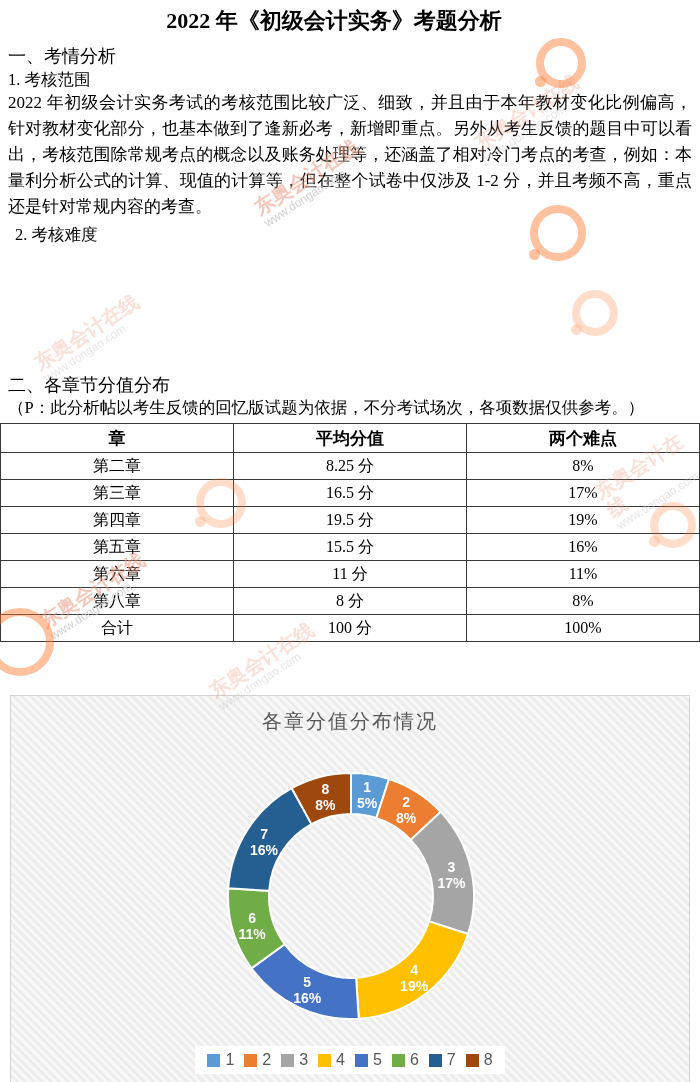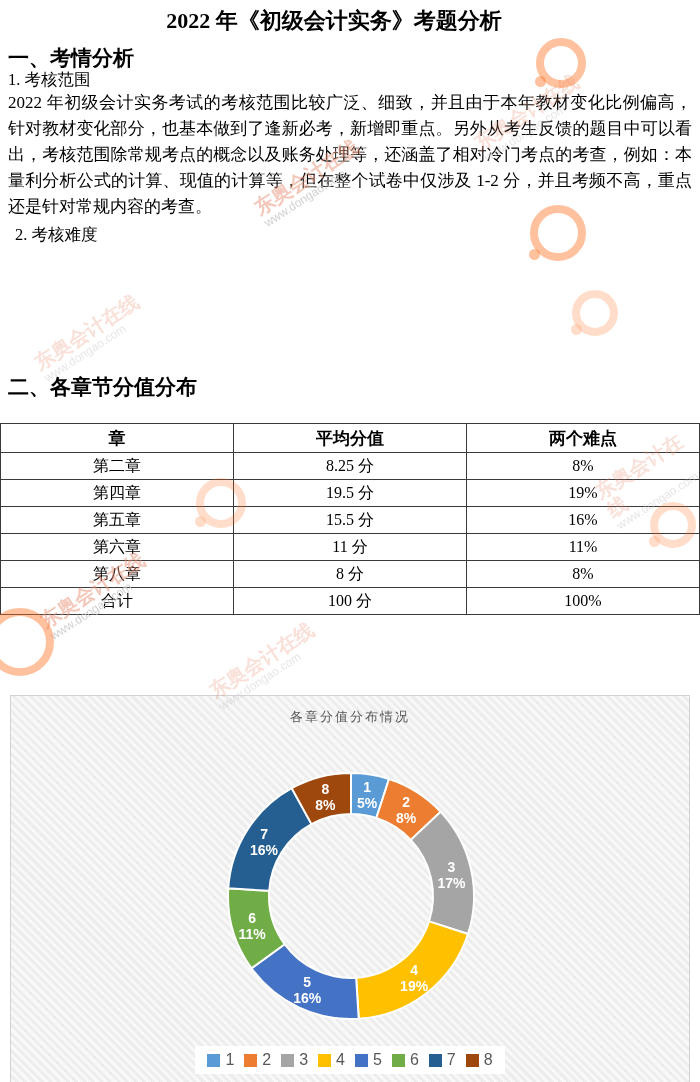--- a/index.html
+++ b/index.html
@@ -1,34 +1,34 @@
 <!DOCTYPE html>
 <html><head>
 <meta charset="utf-8">
 <style>
   html,body{margin:0;padding:0;background:#fff;}
   .page{position:relative;width:700px;height:1082px;background:#fff;overflow:hidden;
         font-family:"Liberation Serif","DejaVu Serif",serif;color:#000;}
   .sans{font-family:"Liberation Sans","DejaVu Sans",sans-serif;}
   .abs{position:absolute;}
   .doc-title{top:6px;left:0;width:668px;text-align:center;font-size:22px;font-weight:bold;}
-  .sec-head{left:8px;font-size:21px;font-weight:bold;}
+  .sec-head{left:8px;font-size:18px;font-weight:normal;}
   .sub-head{left:8px;font-size:16.5px;}
   .para{left:8px;width:684px;font-size:17px;line-height:26px;text-align:justify;}
   .note-line{left:8px;width:684px;font-size:16.5px;}
 
   table.score{position:absolute;top:423px;left:0;width:700px;border-collapse:collapse;table-layout:fixed;}
   table.score th,table.score td{border:1px solid #3a3a3a;text-align:center;padding:0;}
   table.score th{height:28px;font-size:17px;font-weight:bold;font-family:"Liberation Sans","DejaVu Sans",sans-serif;}
   table.score td{height:26px;font-size:16px;}
 
   .chart-panel{top:695px;left:10px;width:678px;height:386px;border:1px solid #d2d2d2;
     background:repeating-linear-gradient(45deg,#f8f8f8 0px,#f8f8f8 3px,#ededed 3px,#ededed 6px);}
   .chart-title{position:absolute;top:12px;left:0;width:100%;text-align:center;
-    font-size:13px;color:#595959;letter-spacing:2px;}
+    font-size:20px;color:#595959;letter-spacing:2px;}
   .chart-svg{position:absolute;top:48px;left:0;}
   .legend{position:absolute;top:350px;left:0;width:100%;display:flex;justify-content:center;}
   .legend-inner{background:#fff;padding:5px 12px;display:flex;align-items:center;gap:10px;}
   .legend-item{display:flex;align-items:center;gap:5px;}
   .legend-sq{width:13px;height:13px;display:inline-block;}
   .legend-lbl{font-size:16px;color:#595959;font-family:"Liberation Sans","DejaVu Sans",sans-serif;}
 
   .wm{position:absolute;pointer-events:none;}
   .wm-text{transform:rotate(-33deg);color:rgba(232,146,117,0.50);font-weight:bold;
     font-family:"Liberation Sans","DejaVu Sans",sans-serif;text-align:left;line-height:1.1;}
@@ -46,34 +46,40 @@
 <div class="page">
 
   <div class="abs doc-title">2022 年《初级会计实务》考题分析</div>
 
   <div class="abs sec-head sans" style="top:44px;">一、考情分析</div>
   <div class="abs sub-head" style="top:69px;">1. 考核范围</div>
   <div class="abs para" style="top:90px;">2022 年初级会计实务考试的考核范围比较广泛、细致，并且由于本年教材变化比例偏高，针对教材变化部分，也基本做到了逢新必考，新增即重点。另外从考生反馈的题目中可以看出，考核范围除常规考点的概念以及账务处理等，还涵盖了相对冷门考点的考查，例如：本量利分析公式的计算、现值的计算等，但在整个试卷中仅涉及 1-2 分，并且考频不高，重点还是针对常规内容的考查。</div>
   <div class="abs sub-head" style="top:224px;margin-left:7px;">2. 考核难度</div>
 
   <div class="abs sec-head sans" style="top:373px;">二、各章节分值分布</div>
+  <div class="abs note-line" style="top:397px;">（P：此分析帖以考生反馈的回忆版试题为依据，不分考试场次，各项数据仅供参考。）</div>
 
   <table class="score">
       <thead>
         <tr>
           <th>章</th>
           <th>平均分值</th>
           <th>两个难点</th>
         </tr>
       </thead>
       <tbody>
         <tr>
           <td>第二章</td>
           <td>8.25 分</td>
           <td>8%</td>
+        </tr>
+        <tr>
+          <td>第三章</td>
+          <td>16.5 分</td>
+          <td>17%</td>
         </tr>
         <tr>
           <td>第四章</td>
           <td>19.5 分</td>
           <td>19%</td>
         </tr>
         <tr>
           <td>第五章</td>
           <td>15.5 分</td>
           <td>16%</td>

